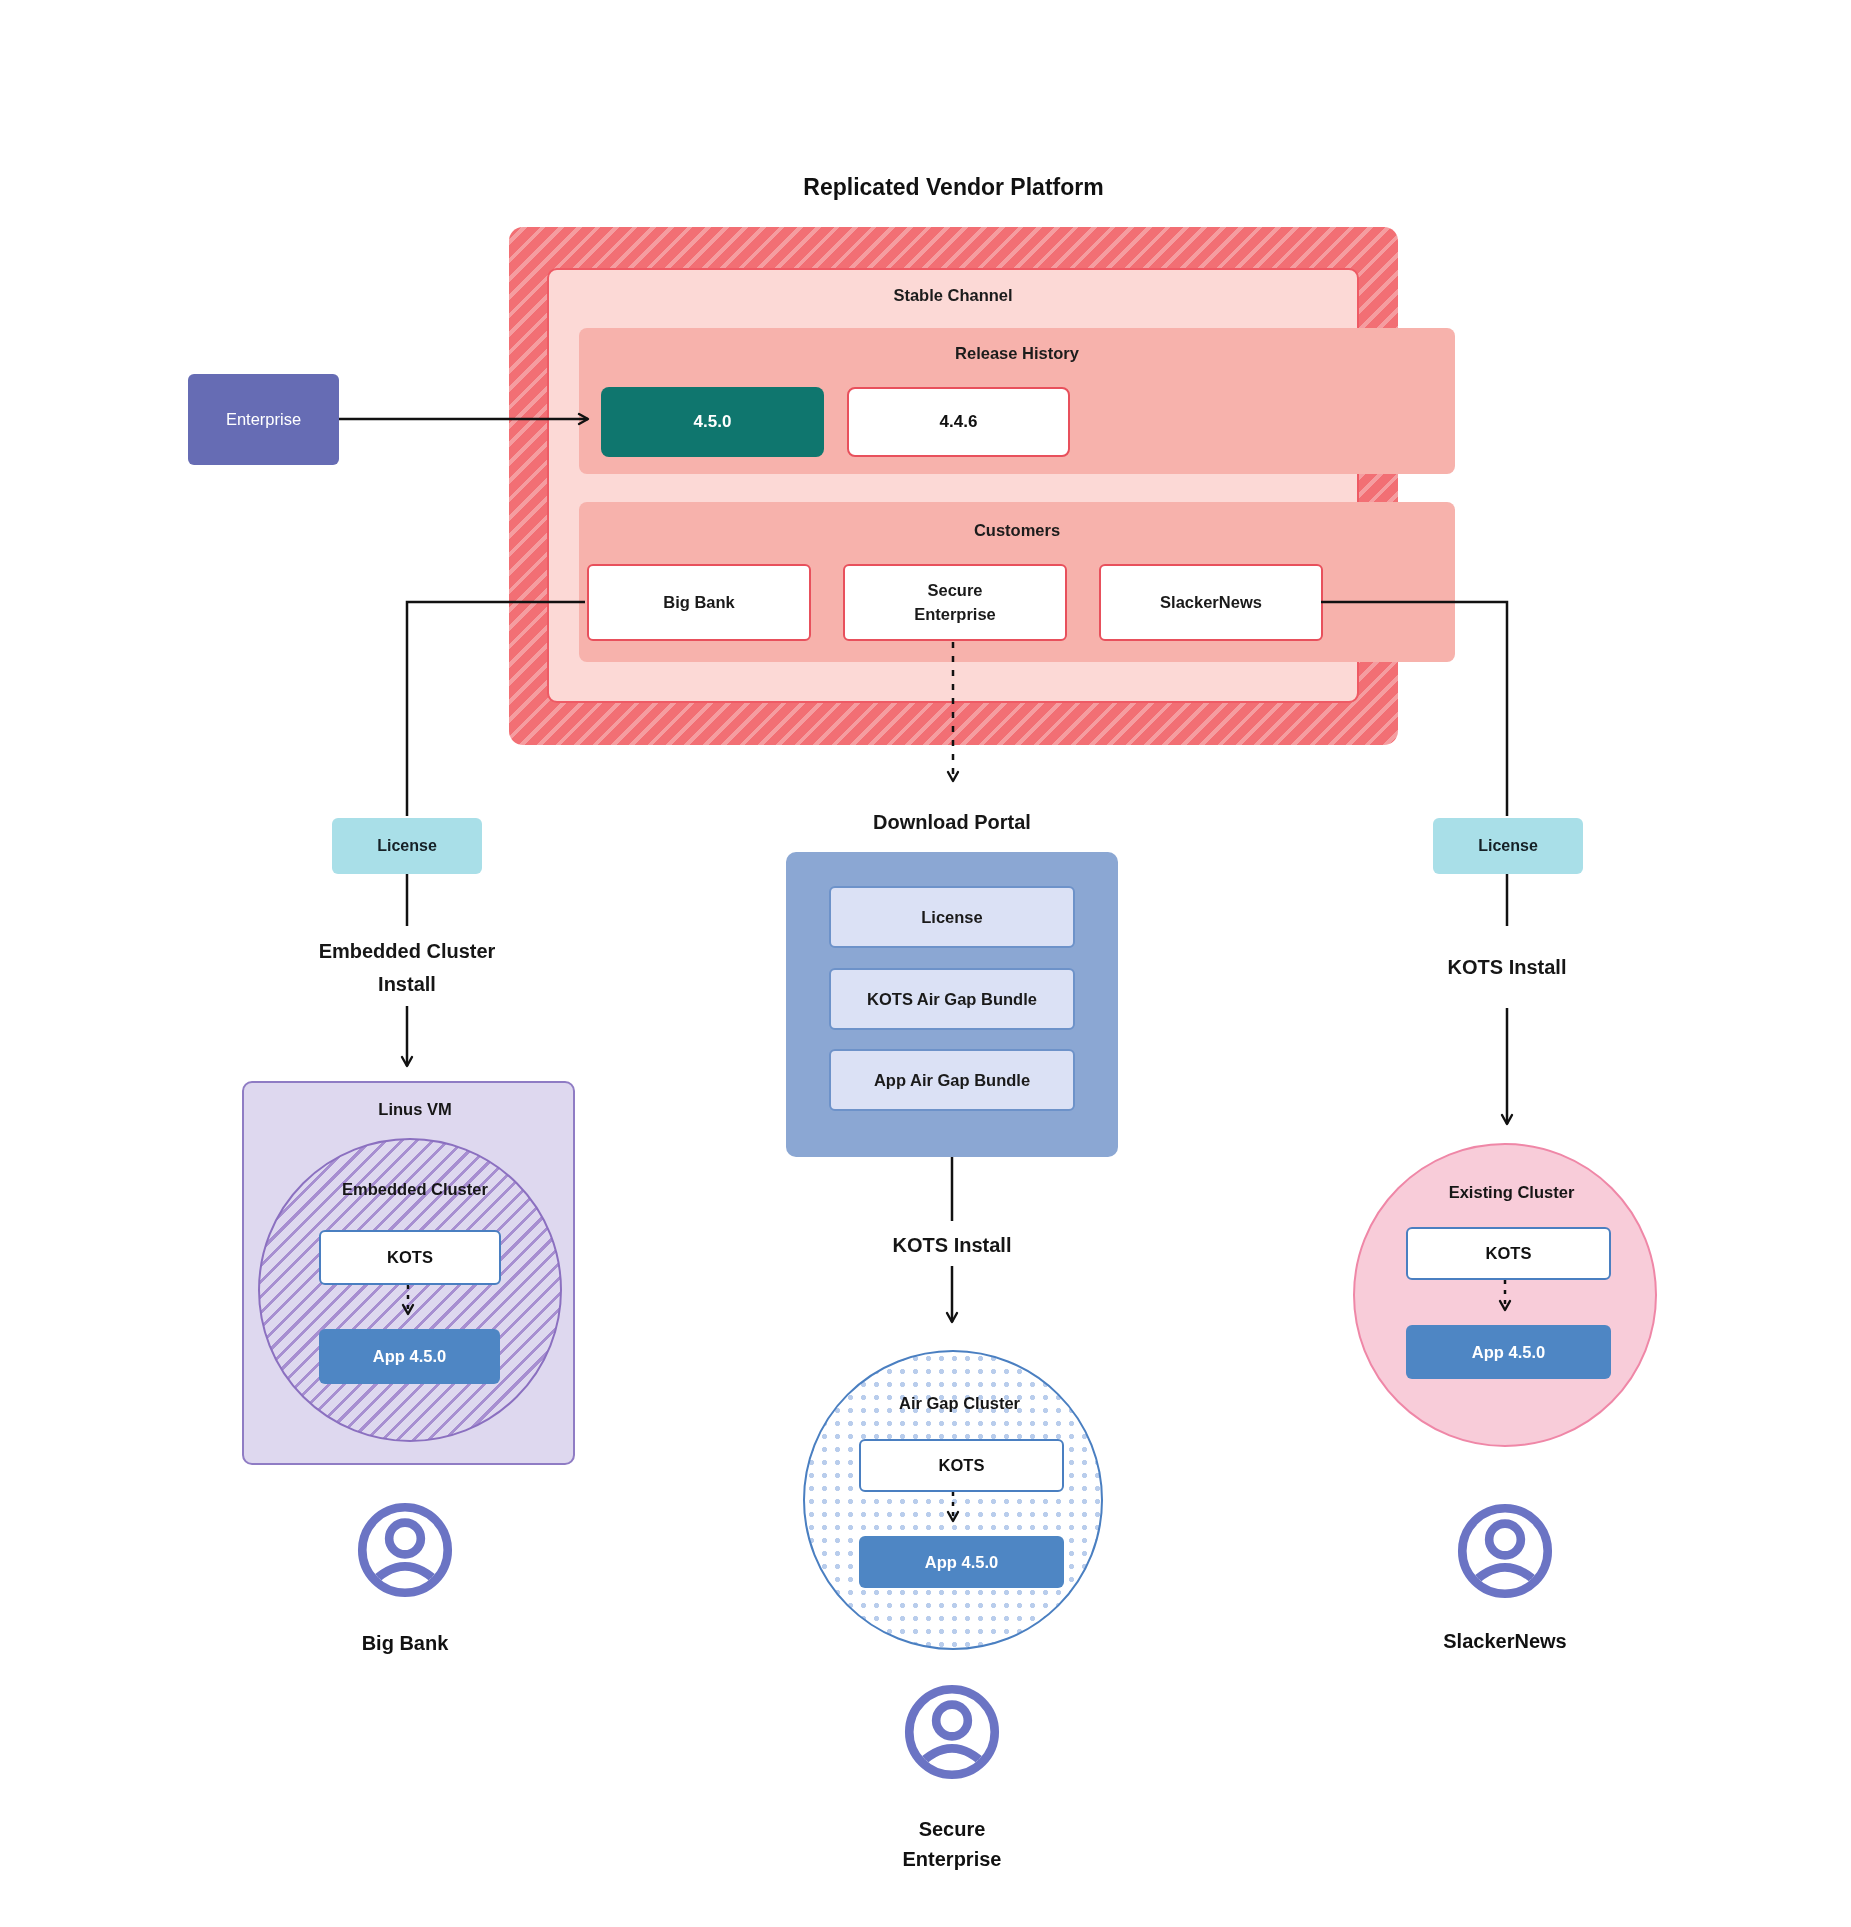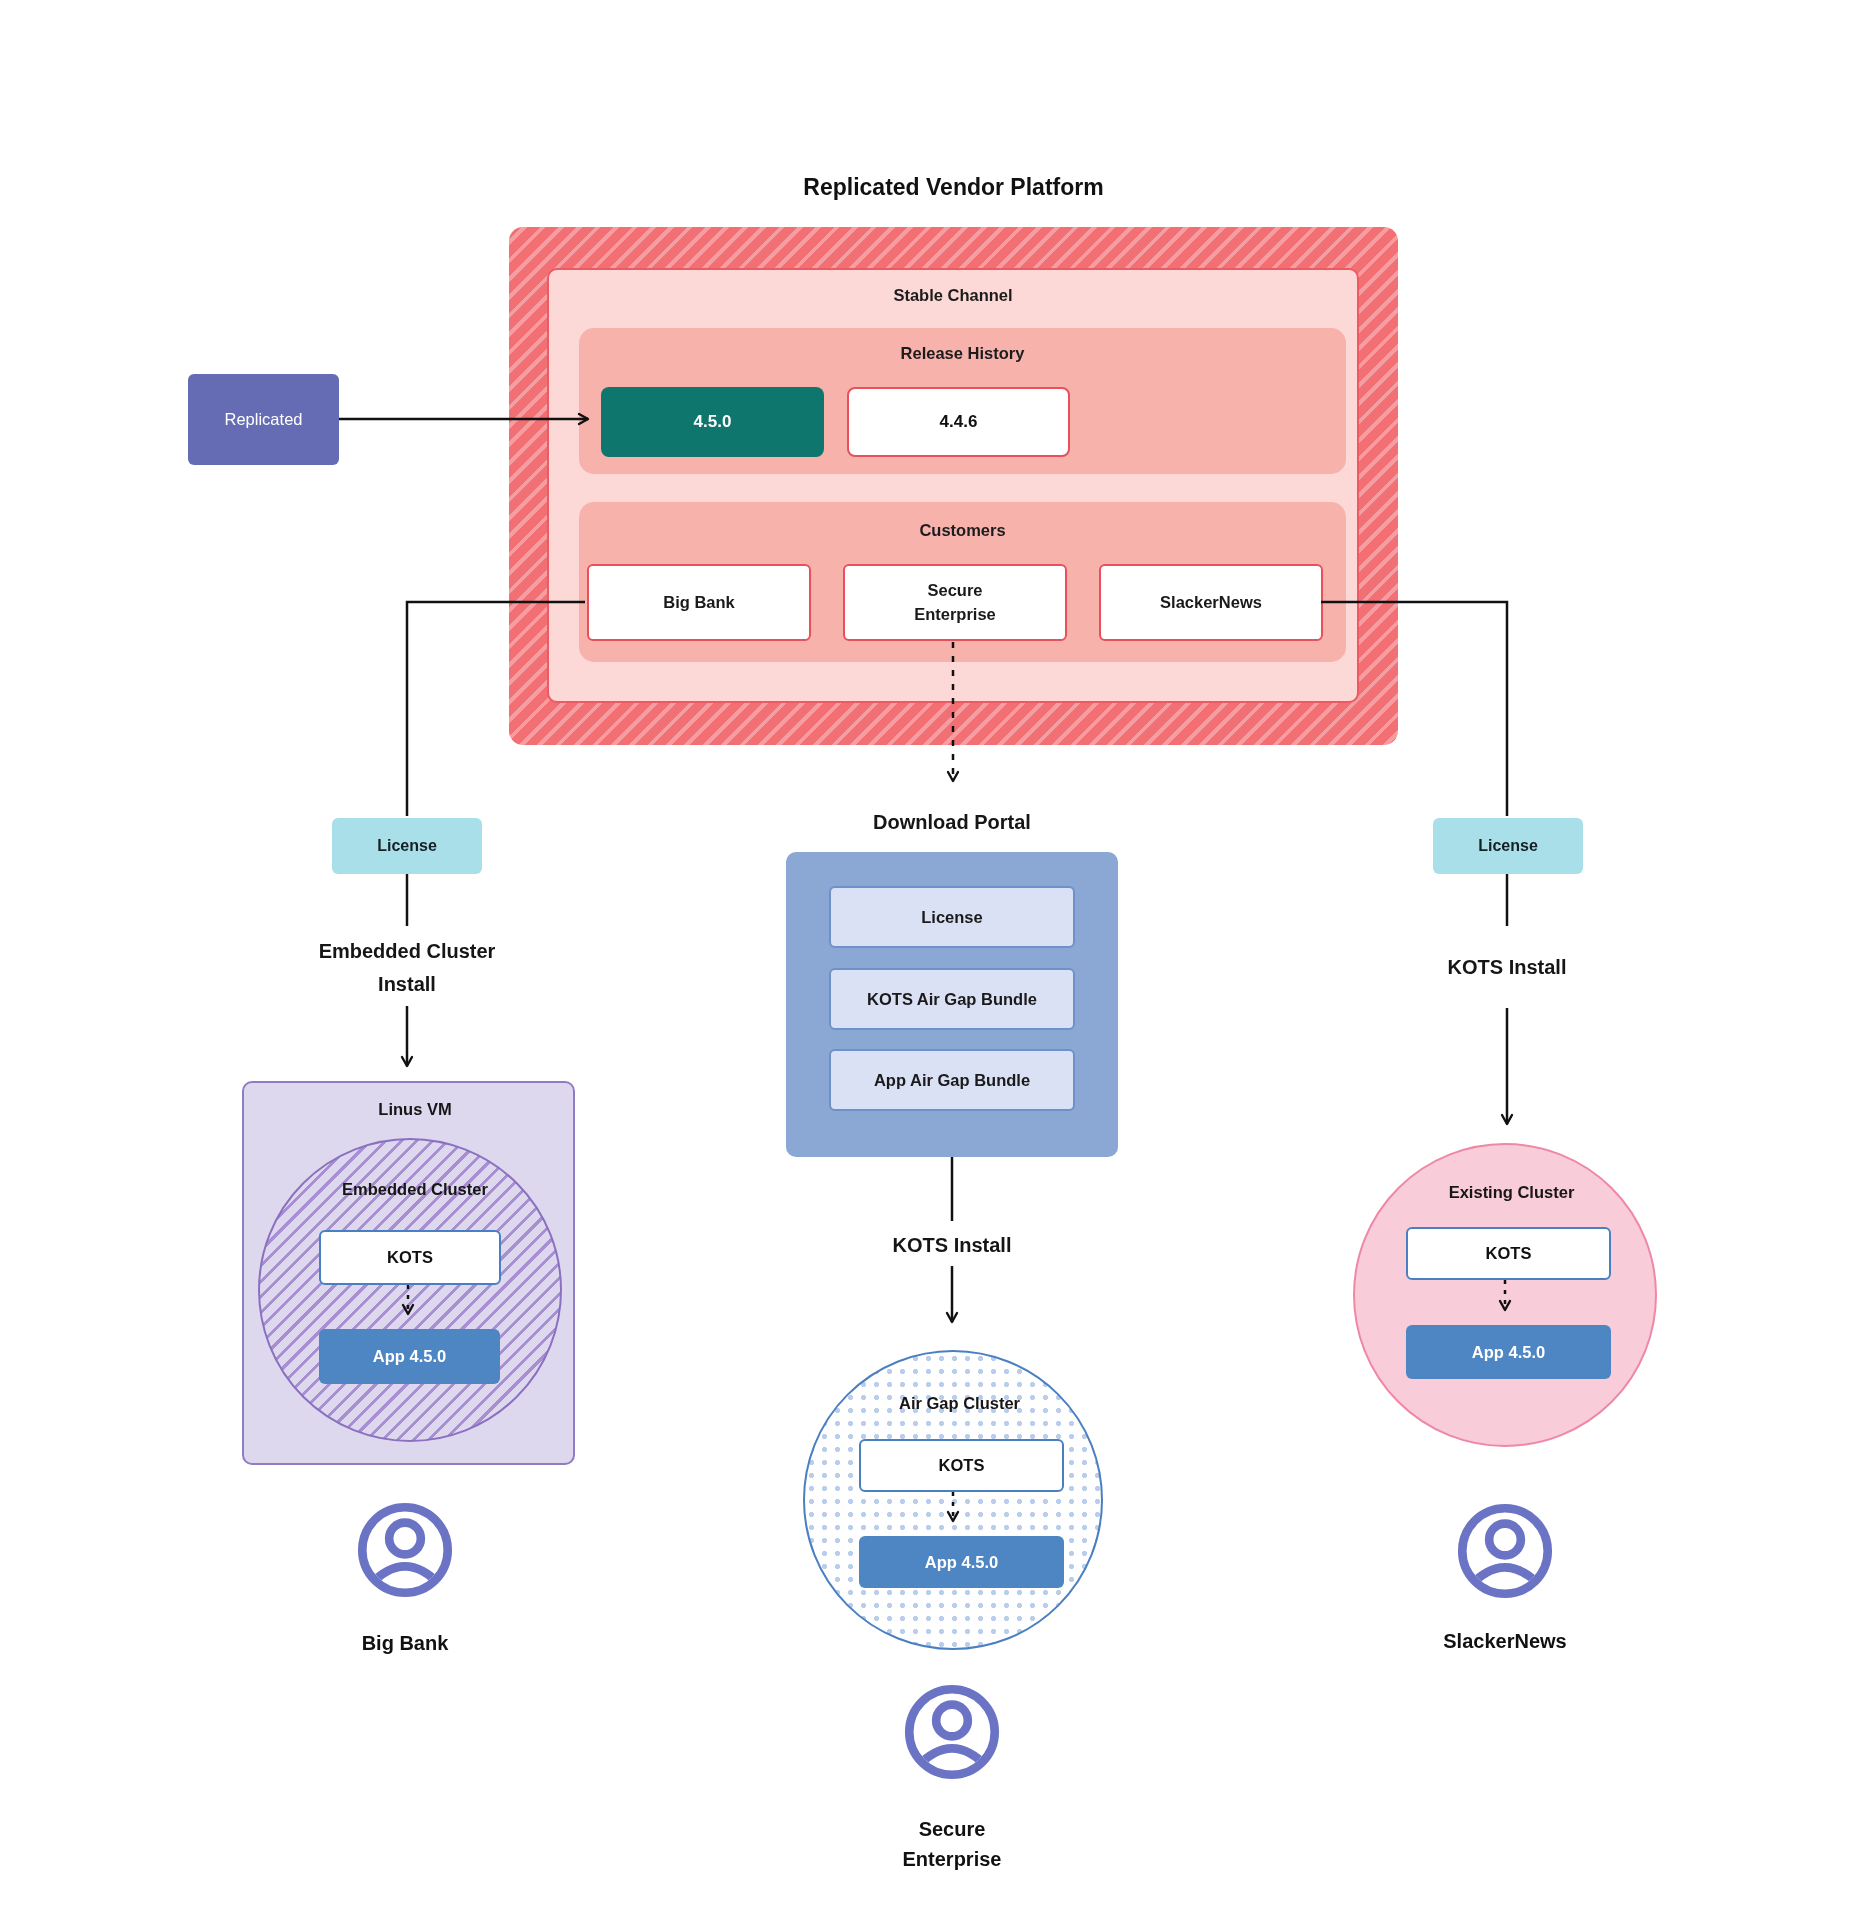--- a/index.html
+++ b/index.html
@@ -14,21 +14,21 @@
   .page-title { left:509px; top:174px; width:889px; text-align:center;
     font-size:23px; font-weight:600; color:#111; }
 
   
   .platform { left:509px; top:227px; width:889px; height:518px; border-radius:14px;
     background:repeating-linear-gradient(135deg,#f26f74 0 9px,#f59da0 9px 13px); }
   .stable { left:38px; top:41px; width:812px; height:435px; background:#fcd9d6;
     border:2px solid #ee5a64; border-radius:10px; }
   .sec-label { position:absolute; left:0; width:100%; text-align:center;
     font-size:16.5px; font-weight:600; color:#1c1c1c; }
-  .subbox { position:absolute; left:30px; width:767px; background:#f7b2ac; border-radius:15px;padding-left:36px; }
+  .subbox { position:absolute; left:30px; width:876px; background:#f7b2ac; border-radius:8px;padding-left:36px; }
   .release-history { top:58px; height:146px; }
   .customers-box   { top:232px; height:160px; }
   .release { position:absolute; top:59px; width:223px; height:70px; border-radius:8px;
     font-size:17px; font-weight:600; }
   .release.active { background:#0f766e; color:#ffffff; }
   .release.plain  { background:#ffffff; border:2px solid #e8505c; color:#111; }
   .customer { position:absolute; top:62px; width:224px; height:77px; background:#ffffff;
     border:2px solid #e8505c; border-radius:6px; font-size:16.5px; font-weight:600; }
   .customer .ctxt { max-width:112px; line-height:1.45; }
 
@@ -101,21 +101,21 @@
         <span class="ctxt">Secure Enterprise</span>
       </div>
       <div class="customer flexc" style="left:520px;">
         <span class="ctxt">SlackerNews</span>
       </div>
     </div>
   </div>
 </div>
 
 <div class="abs application flexc">
-  <span>Replicated</span>
+  <span>Enterprise</span>
 </div>
 
 <div class="abs license left flexc">
   <span>License</span>
 </div>
 <div class="abs license right flexc">
   <span>License</span>
 </div>
 
 <div class="abs flow-label" style="left:292px; top:935px; width:230px;">Embedded Cluster Install</div>

